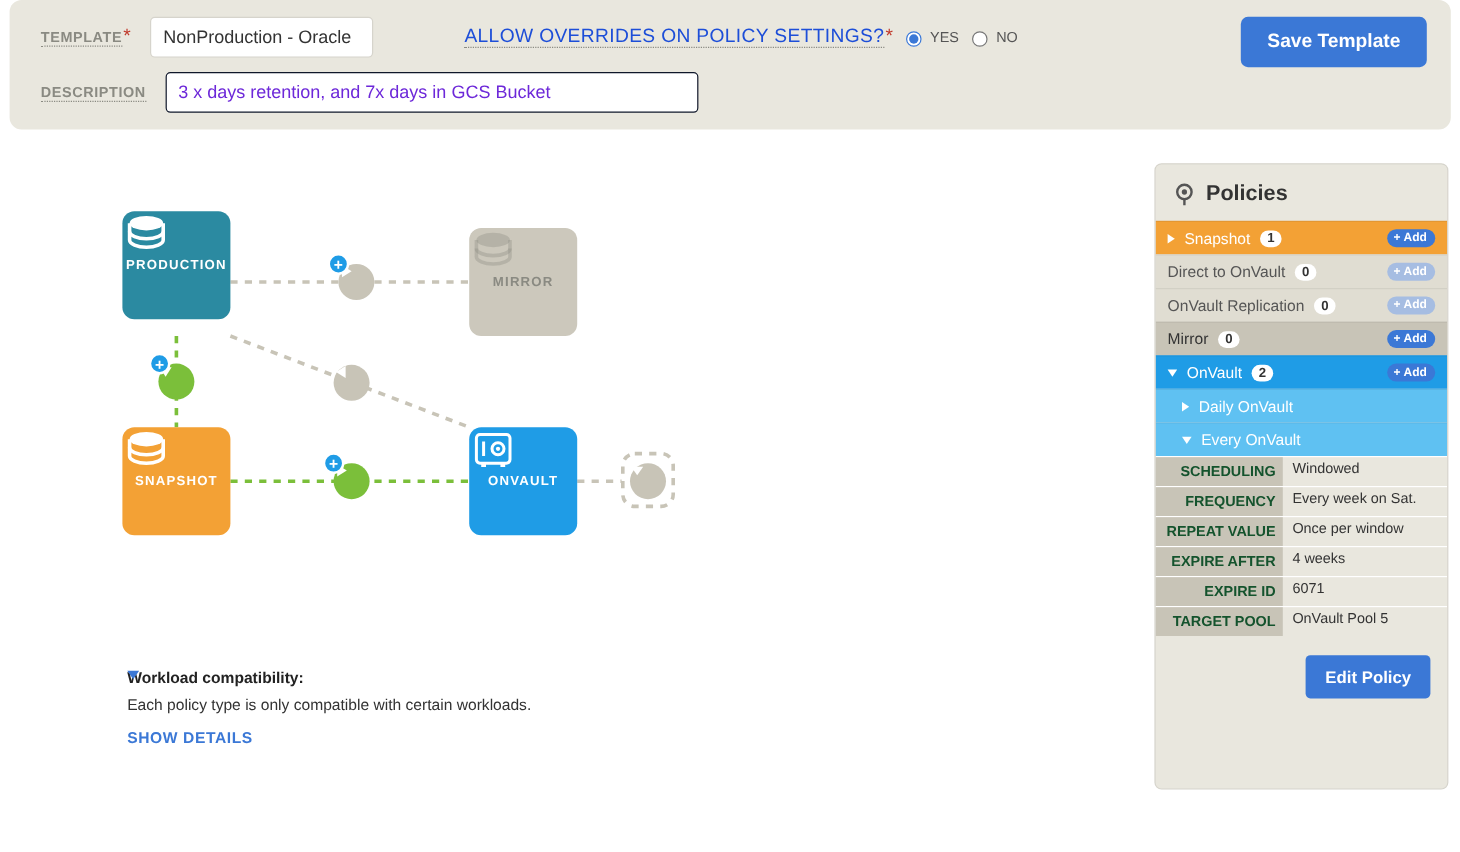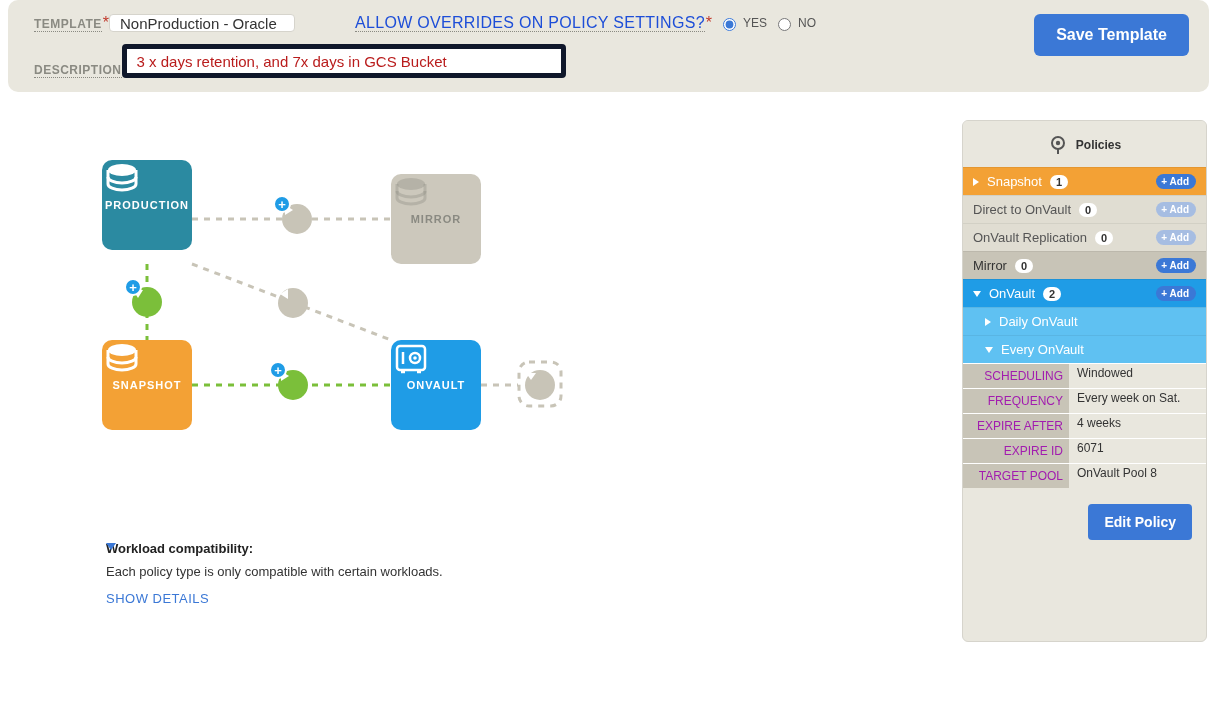--- a/index.html
+++ b/index.html
@@ -9,48 +9,48 @@
   .header {
     margin: 0 8px 0 8px;
     background: #e9e7de;
     border-radius: 10px;
     padding: 14px 20px 14px 26px;
     display: flex;
     flex-direction: column;
     gap: 12px;
     position: relative;
   }
-  .header-row1 { display: flex; align-items: flex-end; }
+  .header-row1 { display: flex; align-items: center; gap: 16px; }
   .label-grey {
     font-size: 12px;
     font-weight: 600;
     letter-spacing: 0.5px;
     color: #8a8a82;
     text-transform: uppercase;
     border-bottom: 1px dotted #8a8a82;
   }
   .req { color: #c0392b; margin-left: 1px; }
   .input-template {
     width: 186px;
-    height: 18px;
+    height: 34px;
     border: 1px solid #d6d4cc;
     border-radius: 4px;
     padding: 0 10px;
     font-size: 15px;
     color: #333;
     background: #fff;
   }
   .input-desc {
     width: 444px;
     height: 34px;
-    border: 5px solid #0f172a;
+    border: 1px solid #0f172a;
     border-radius: 4px;
     padding: 0 10px;
     font-size: 15px;
-    color: #b91c1c;
+    color: #6d28d9;
     background: #fff;
   }
   .override-block { display: flex; align-items: center; gap: 6px; margin-left: 60px; }
   .override-label {
     font-size: 16px;
     font-weight: 400;
     letter-spacing: 0.3px;
     color: #1d4ed8;
     text-transform: uppercase;
     border-bottom: 1px dotted #8a8a82;
@@ -120,40 +120,39 @@
     position: absolute;
     left: 106px;
     bottom: 36px;
     font-size: 13px;
     color: #222;
   }
   .workload .title { font-weight: 700; margin-bottom: 8px; }
   .workload .sub { color: #333; margin-bottom: 12px; }
   .show-details {
     display: flex; align-items: center; gap: 6px;
-    color: #3b78d6; font-size: 13px; font-weight: 400;
+    color: #3b78d6; font-size: 13px; font-weight: 700;
     cursor: pointer; letter-spacing: 0.5px;
   }
 
   
   .sidebar {
     width: 245px;
     margin-right: 10px;
     margin-top: 18px;
     background: #e9e7de;
     border: 1px solid #d6d4cc;
     border-radius: 6px;
     overflow: hidden;
   }
   .sidebar-head {
     display: flex; align-items: center; gap: 8px;
     padding: 14px 14px 12px 14px;
-    font-size: 12px; font-weight: 700; color: #333;
+    font-size: 18px; font-weight: 700; color: #333;
     background: #e9e7de;
-    justify-content: center;
   }
   .pill {
     display: inline-block; min-width: 18px; padding: 1px 6px;
     border-radius: 9px; background: #fff; color: #333;
     font-size: 11px; font-weight: 700; text-align: center;
   }
   .add-pill {
     background: #3b78d6; color: #fff; border-radius: 9px;
     font-size: 10px; font-weight: 700; padding: 2px 7px 2px 5px;
     cursor: pointer; white-space: nowrap;
@@ -180,23 +179,23 @@
     padding: 0;
   }
   .detail-row {
     display: flex; font-size: 12px;
     border-top: 1px solid #fff;
   }
   .detail-row .k {
     flex: 0 0 106px;
     text-align: right;
     background: #c8c4b7;
-    color: #a21caf;
+    color: #14532d;
     padding: 5px 6px 5px 4px;
-    font-weight: 400;
+    font-weight: 700;
   }
   .detail-row .v {
     flex: 1;
     background: transparent;
     color: #333;
     padding: 2px 8px;
   }
   .edit-wrap {
     display: flex; justify-content: flex-end;
     padding: 16px 14px 20px 14px;
@@ -404,30 +403,34 @@
     <div class="details">
       <div class="detail-row">
           <div class="k">SCHEDULING</div>
           <div class="v">Windowed</div>
         </div>
       <div class="detail-row">
           <div class="k">FREQUENCY</div>
           <div class="v">Every week on Sat.</div>
         </div>
       <div class="detail-row">
+          <div class="k">REPEAT VALUE</div>
+          <div class="v">Once per window</div>
+        </div>
+      <div class="detail-row">
           <div class="k">EXPIRE AFTER</div>
           <div class="v">4 weeks</div>
         </div>
       <div class="detail-row">
           <div class="k">EXPIRE ID</div>
           <div class="v">6071</div>
         </div>
       <div class="detail-row">
           <div class="k">TARGET POOL</div>
-          <div class="v">OnVault Pool 8</div>
+          <div class="v">OnVault Pool 5</div>
         </div>
     </div>
 
     <div class="edit-wrap">
       <button class="edit-btn">Edit Policy</button>
     </div>
   </div>
 </div>
 
 </body></html>

